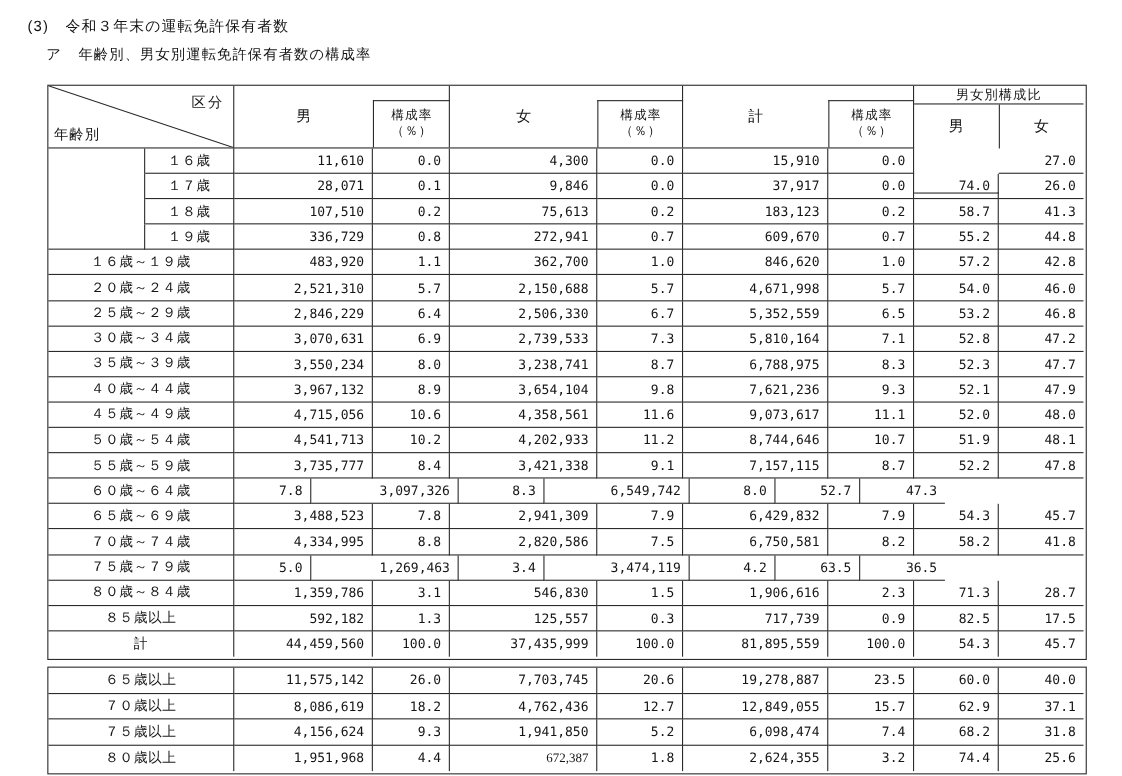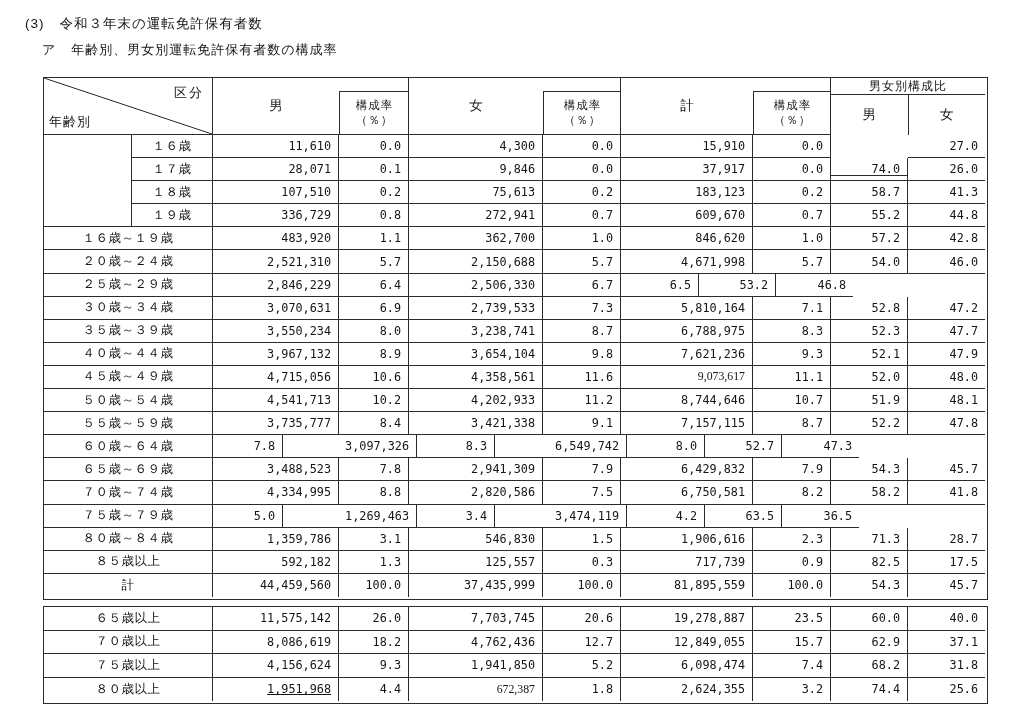--- a/index.html
+++ b/index.html
@@ -193,20 +193,21 @@
           <div class="tcell num" style="width: 78px;">5.7</div>
           <div class="tcell num" style="width: 77px;">54.0</div>
           <div class="tcell num last-col" style="width: 77px;">46.0</div>
         </div>
         <div class="trow">
           <div class="tcell label" style="width: 169px;">２５歳～２９歳</div>
           <div class="tcell num" style="width: 126px;">2,846,229</div>
           <div class="tcell num" style="width: 70px;">6.4</div>
           <div class="tcell num" style="width: 134px;">2,506,330</div>
           <div class="tcell num" style="width: 78px;">6.7</div>
+          <div class="tcell num" style="width: 132px;">5,352,559</div>
           <div class="tcell num" style="width: 78px;">6.5</div>
           <div class="tcell num" style="width: 77px;">53.2</div>
           <div class="tcell num last-col" style="width: 77px;">46.8</div>
         </div>
         <div class="trow">
           <div class="tcell label" style="width: 169px;">３０歳～３４歳</div>
           <div class="tcell num" style="width: 126px;">3,070,631</div>
           <div class="tcell num" style="width: 70px;">6.9</div>
           <div class="tcell num" style="width: 134px;">2,739,533</div>
           <div class="tcell num" style="width: 78px;">7.3</div>
@@ -236,21 +237,21 @@
           <div class="tcell num" style="width: 78px;">9.3</div>
           <div class="tcell num" style="width: 77px;">52.1</div>
           <div class="tcell num last-col" style="width: 77px;">47.9</div>
         </div>
         <div class="trow">
           <div class="tcell label" style="width: 169px;">４５歳～４９歳</div>
           <div class="tcell num" style="width: 126px;">4,715,056</div>
           <div class="tcell num" style="width: 70px;">10.6</div>
           <div class="tcell num" style="width: 134px;">4,358,561</div>
           <div class="tcell num" style="width: 78px;">11.6</div>
-          <div class="tcell num" style="width: 132px; font-family: Liberation Serif, serif;">9,073,617</div>
+          <div class="tcell num" style="width: 132px;">9,073,617</div>
           <div class="tcell num" style="width: 78px;">11.1</div>
           <div class="tcell num" style="width: 77px;">52.0</div>
           <div class="tcell num last-col" style="width: 77px;">48.0</div>
         </div>
         <div class="trow">
           <div class="tcell label" style="width: 169px;">５０歳～５４歳</div>
           <div class="tcell num" style="width: 126px;">4,541,713</div>
           <div class="tcell num" style="width: 70px;">10.2</div>
           <div class="tcell num" style="width: 134px;">4,202,933</div>
           <div class="tcell num" style="width: 78px;">11.2</div>
@@ -378,21 +379,21 @@
           <div class="tcell num" style="width: 70px;">9.3</div>
           <div class="tcell num" style="width: 134px;">1,941,850</div>
           <div class="tcell num" style="width: 78px;">5.2</div>
           <div class="tcell num" style="width: 132px;">6,098,474</div>
           <div class="tcell num" style="width: 78px;">7.4</div>
           <div class="tcell num" style="width: 77px;">68.2</div>
           <div class="tcell num last-col" style="width: 77px;">31.8</div>
         </div>
         <div class="trow last-row">
           <div class="tcell label" style="width: 169px;">８０歳以上</div>
-          <div class="tcell num" style="width: 126px; text-decoration: underline;">1,951,968</div>
+          <div class="tcell num" style="width: 126px;">1,951,968</div>
           <div class="tcell num" style="width: 70px;">4.4</div>
           <div class="tcell num" style="width: 134px; font-family: Liberation Serif, serif;">672,387</div>
           <div class="tcell num" style="width: 78px;">1.8</div>
           <div class="tcell num" style="width: 132px;">2,624,355</div>
           <div class="tcell num" style="width: 78px;">3.2</div>
           <div class="tcell num" style="width: 77px;">74.4</div>
           <div class="tcell num last-col" style="width: 77px;">25.6</div>
         </div>
       </div>
   </div>

